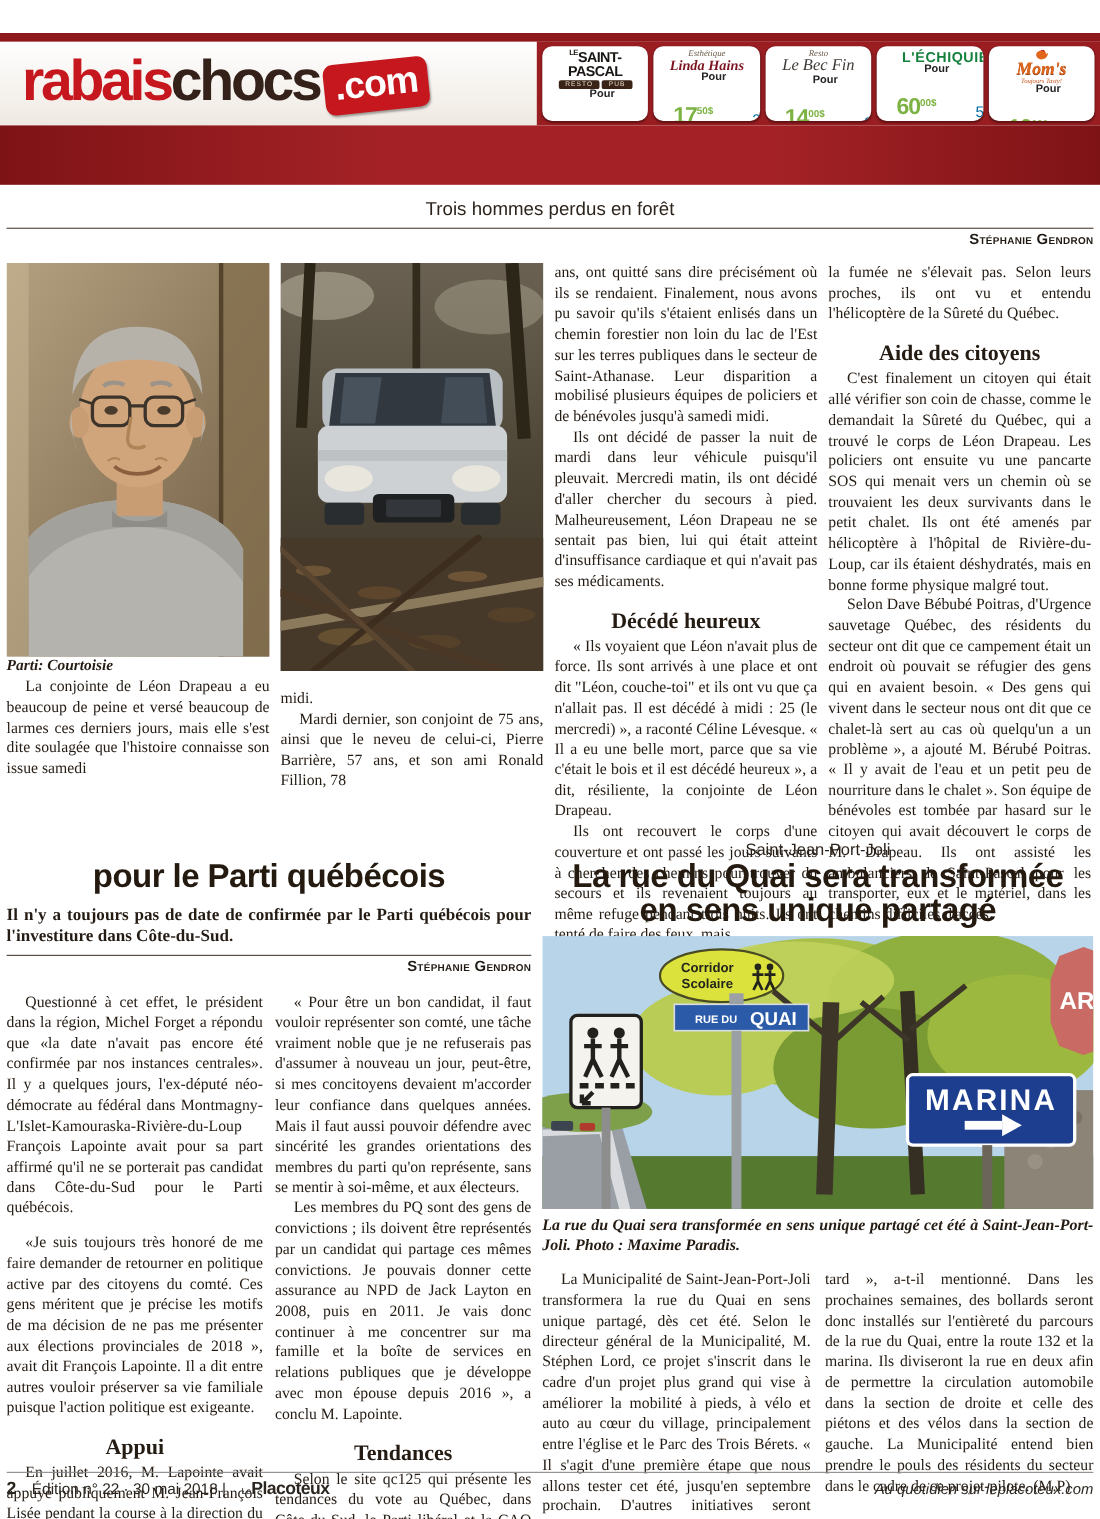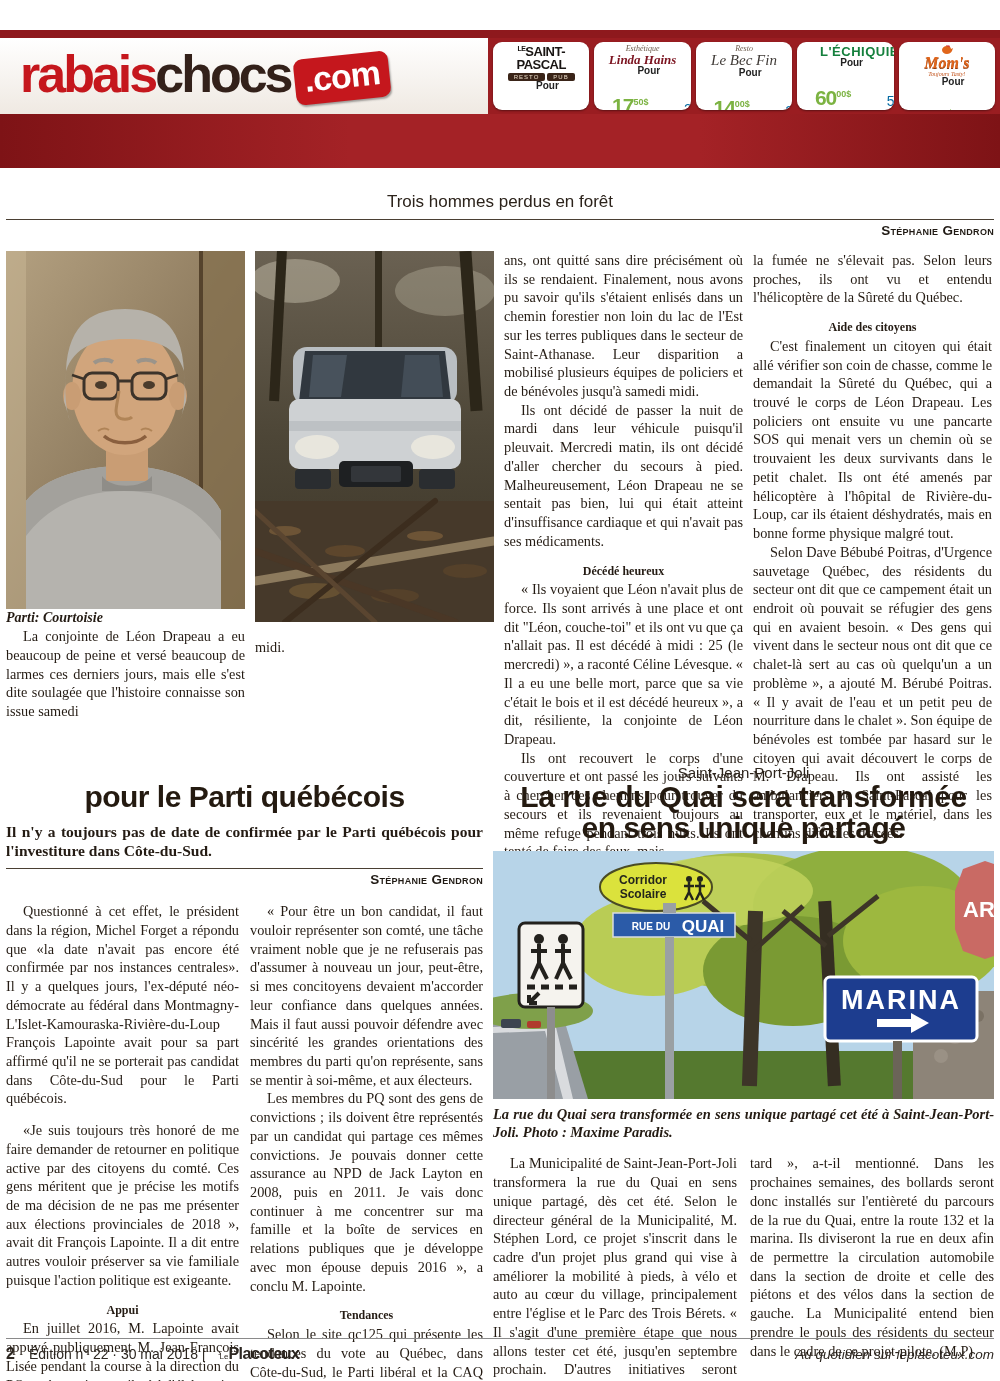--- a/index.html
+++ b/index.html
@@ -43,26 +43,26 @@
   
   .kicker{text-align:center;font-family:"Liberation Sans",sans-serif;font-size:17px;color:#2c231b;}
   .headline{text-align:center;font-family:"Liberation Sans",sans-serif;font-weight:bold;color:#241a10;letter-spacing:-0.5px;line-height:1.02;}
   .lede{font-weight:bold;font-size:15.5px;line-height:1.28;text-align:justify;margin-top:9px;}
   .byline-row{border-top:1.5px solid #4a3f33;margin-top:7px;padding-top:1px;text-align:right;}
   .byline{font-family:"Liberation Sans",sans-serif;font-weight:bold;font-size:13.5px;font-variant:small-caps;letter-spacing:0.3px;color:#201a14;}
   .cols{display:flex;margin-top:12px;}
   .col{font-size:14.3px;line-height:1.31;text-align:justify;}
   .col p{margin:0 0 0;text-indent:17px;}
   .col p.cont{text-indent:0;}
-  .col h4.sub{text-align:center;font-family:"Liberation Serif",serif;font-size:12px;margin:13px 0 1px;font-weight:bold;}
+  .col h4.sub{text-align:center;font-family:"Liberation Serif",serif;font-size:20px;margin:13px 0 1px;font-weight:bold;}
   .credit{font-weight:bold;font-style:italic;font-size:14px;margin:5px 0 16px;text-indent:0 !important;}
   .photo{display:block;}
 
   
-  .art1{position:absolute;left:6px;top:192px;width:988px;}
+  .art1{position:absolute;left:6px;top:180px;width:988px;}
   .art1 .headline{font-size:35px;margin-top:2px;}
   .art1 .cols{gap:10px;}
   .art1 .col{width:239px;}
 
   
   .art2{position:absolute;left:6px;top:782px;width:477px;}
   .art2 .headline{font-size:30px;}
   .art2 .cols{gap:11px;margin-top:14px;}
   .art2 .col{width:233px;}
 
@@ -272,20 +272,21 @@
           <ellipse cx="170" cy="285" rx="18" ry="5" fill="#6d5436"></ellipse>
           <ellipse cx="210" cy="320" rx="22" ry="7" fill="#55412a"></ellipse>
           <ellipse cx="60" cy="340" rx="26" ry="8" fill="#655032"></ellipse>
           <ellipse cx="140" cy="345" rx="24" ry="7" fill="#55412a"></ellipse>
           <path d="M0 330 L239 290" stroke="#8c7a5d" stroke-width="9" stroke-linecap="round"></path>
           <path d="M0 300 L200 371" stroke="#4a3726" stroke-width="7" stroke-linecap="round"></path>
           <path d="M30 371 L180 250" stroke="#3c2d1e" stroke-width="6" stroke-linecap="round"></path>
           <path d="M0 260 L120 371" stroke="#5a4530" stroke-width="5" stroke-linecap="round"></path>
         </svg>
         <p class="cont">midi.</p>
+        <p>Mardi dernier, son conjoint de 75 ans, ainsi que le neveu de celui-ci, Pierre Barrière, 57 ans, et son ami Ronald Fillion, 78</p>
       </div>
       <div class="col">
         <p class="cont">ans, ont quitté sans dire précisément où ils se rendaient. Finalement, nous avons pu savoir qu'ils s'étaient enlisés dans un chemin forestier non loin du lac de l'Est sur les terres publiques dans le secteur de Saint-Athanase. Leur disparition a mobilisé plusieurs équipes de policiers et de bénévoles jusqu'à samedi midi.</p>
         <p>Ils ont décidé de passer la nuit de mardi dans leur véhicule puisqu'il pleuvait. Mercredi matin, ils ont décidé d'aller chercher du secours à pied. Malheureusement, Léon Drapeau ne se sentait pas bien, lui qui était atteint d'insuffisance cardiaque et qui n'avait pas ses médicaments.</p>
         <h4 class="sub">Décédé heureux</h4>
         <p>« Ils voyaient que Léon n'avait plus de force. Ils sont arrivés à une place et ont dit "Léon, couche-toi" et ils ont vu que ça n'allait pas. Il est décédé à midi : 25 (le mercredi) », a raconté Céline Lévesque. « Il a eu une belle mort, parce que sa vie c'était le bois et il est décédé heureux », a dit, résiliente, la conjointe de Léon Drapeau.</p>
         <p>Ils ont recouvert le corps d'une couverture et ont passé les jours suivants à chercher des chemins pour trouver du secours et ils revenaient toujours au même refuge pendant trois nuits. Ils ont tenté de faire des feux, mais</p>
       </div>
       <div class="col">
         <p class="cont">la fumée ne s'élevait pas. Selon leurs proches, ils ont vu et entendu l'hélicoptère de la Sûreté du Québec.</p>

